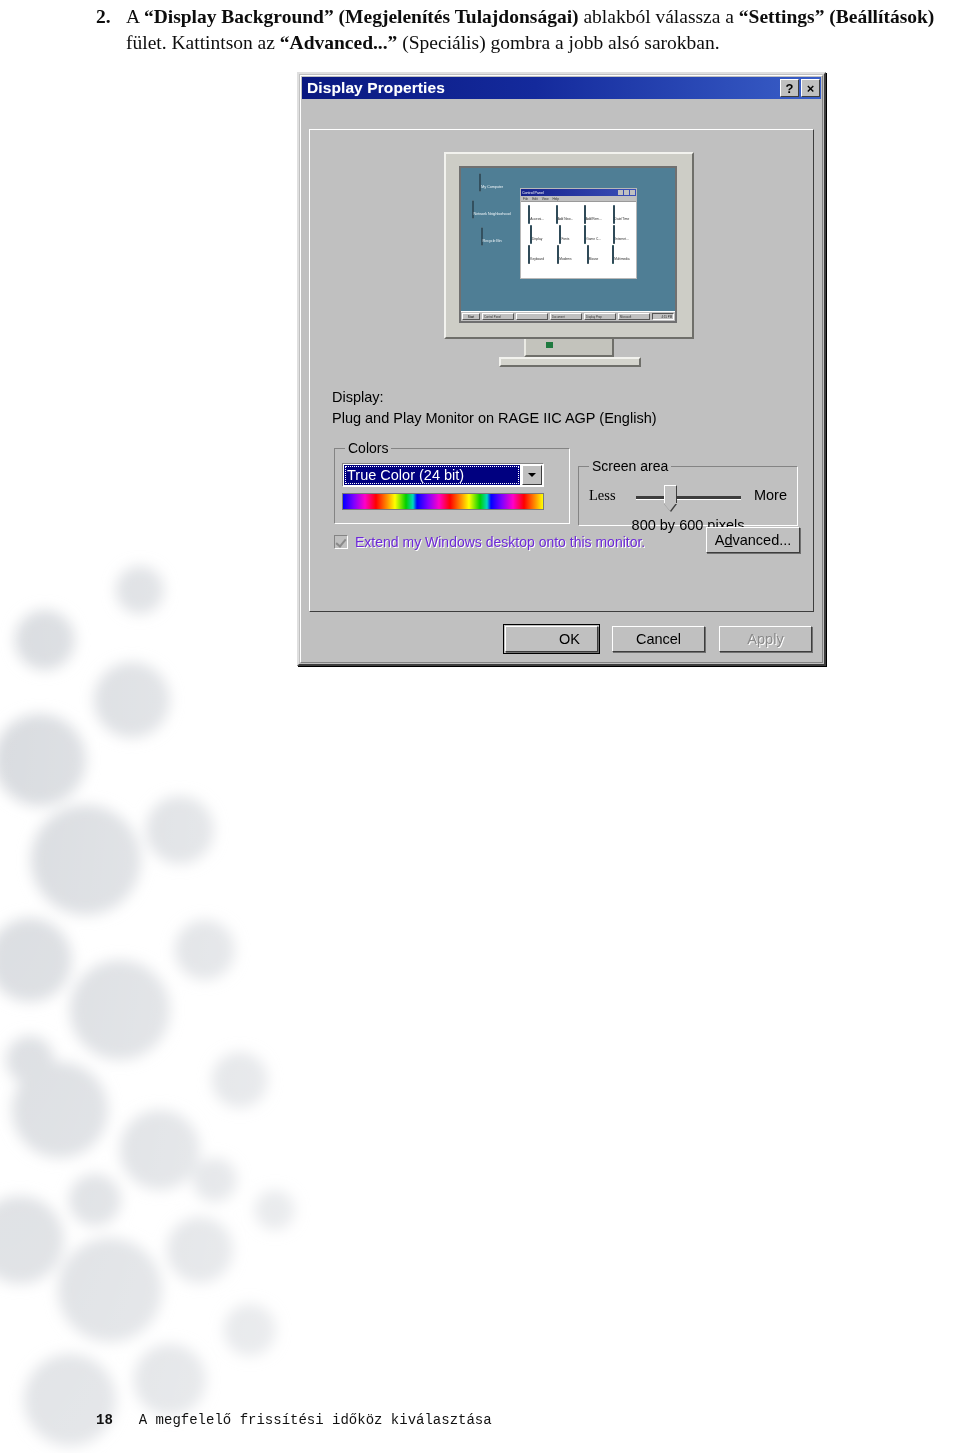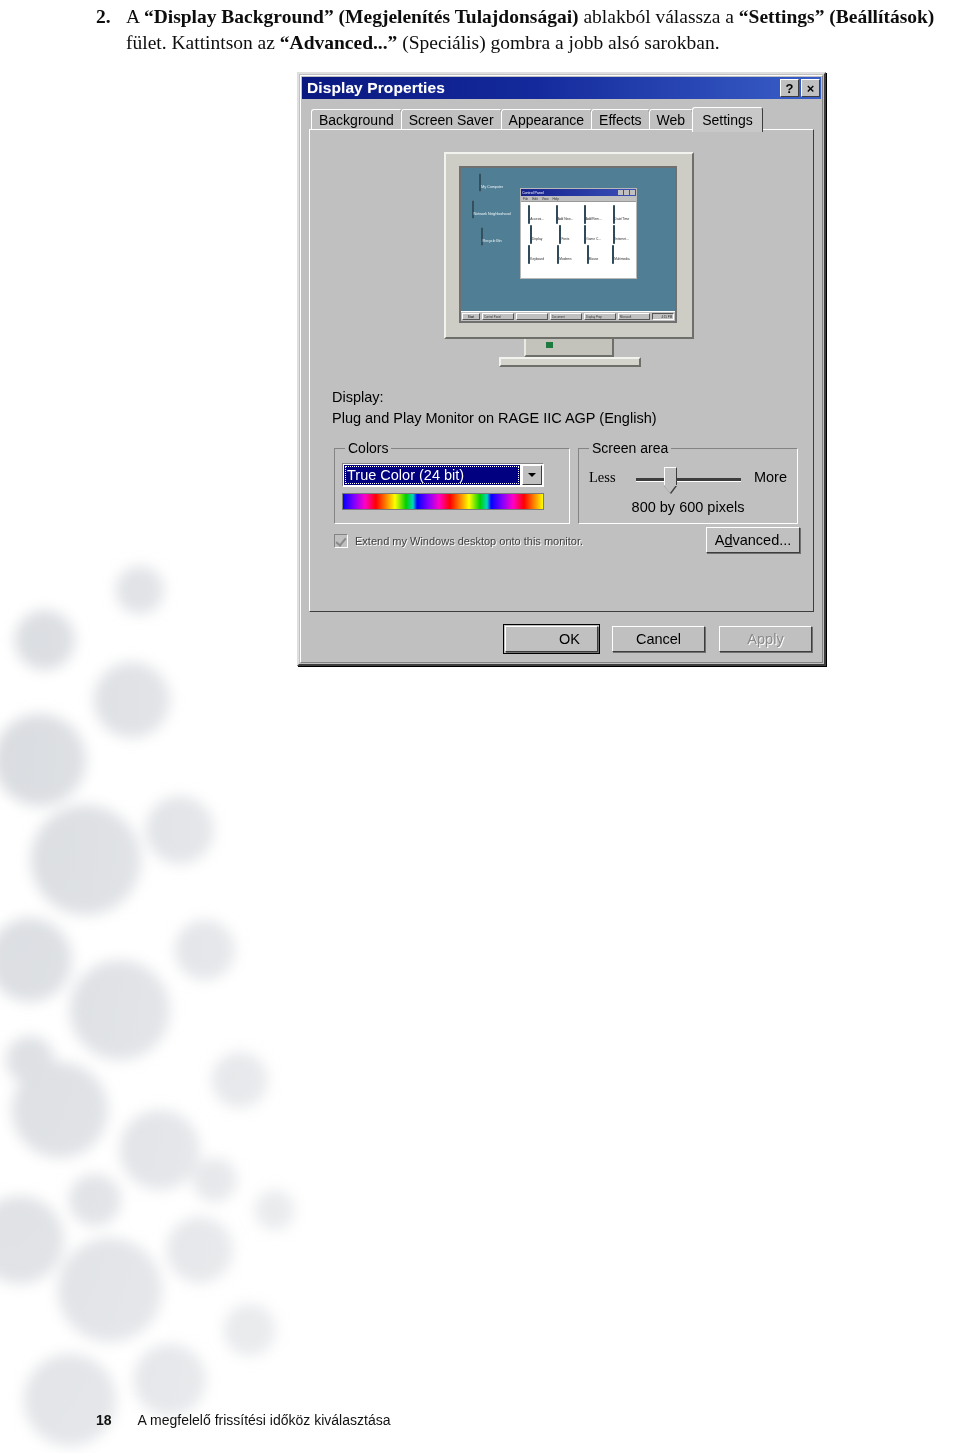--- a/index.html
+++ b/index.html
@@ -198,21 +198,21 @@
     position:absolute;
     border-top:1.5px solid #848484;border-left:1.5px solid #848484;
     border-right:1.5px solid #fff;border-bottom:1.5px solid #fff;
     box-sizing:border-box;
   }
   .grp > .cap{
     position:absolute;left:10px;top:-9px;background:#c0c0c0;padding:0 3px;
     font-size:14px;color:#000;font-family:"Liberation Sans", sans-serif;
   }
   #colors-group{left:24px;top:318px;width:236px;height:76px;}
-  #screenarea-group{left:268px;top:318px;width:220px;height:76px;}
+  #screenarea-group{left:268px;top:336px;width:220px;height:60px;}
   
   .combo{
     position:absolute;left:7px;top:14px;width:202px;height:24px;
     background:#fff;
     border-top:1.5px solid #848484;border-left:1.5px solid #848484;
     border-right:1.5px solid #fff;border-bottom:1.5px solid #fff;
     display:flex;align-items:center;box-sizing:border-box;
   }
   .combo .sel{
     flex:1;height:20px;margin:1px;background:#000080;color:#fff;
@@ -274,21 +274,21 @@
     border-top:1.5px solid #848484;border-left:1.5px solid #848484;
     border-right:1.5px solid #fff;border-bottom:1.5px solid #fff;
     position:relative;box-sizing:border-box;
   }
   .chk:after{
     content:"";position:absolute;left:3px;top:1px;width:4px;height:8px;
     border-right:2px solid #8a8a8a;border-bottom:2px solid #8a8a8a;
     transform:rotate(40deg);
   }
   .extend-row .lbl{
-    font-size:11px;color:#404040;text-shadow:1px 1px 0 #fff;
+    font-size:14px;color:#6d28d9;text-shadow:1px 1px 0 #fff;
     font-family:"Liberation Sans", sans-serif;
   }
   
   .btn{
     background:#c0c0c0;color:#000;font-size:14.5px;
     border-top:1.5px solid #fff;border-left:1.5px solid #fff;
     border-right:1.5px solid #3d3d3d;border-bottom:1.5px solid #3d3d3d;
     display:flex;align-items:center;justify-content:center;
     box-sizing:border-box;font-family:"Liberation Sans", sans-serif;
     box-shadow:1px 1px 0 #707070;
@@ -300,21 +300,21 @@
     outline:1.5px solid #000;outline-offset:1.5px;padding-left:36px;
   }
   .btnrow{
     position:absolute;right:12px;bottom:12px;display:flex;gap:14px;
   }
   .btnrow .btn{width:93px;height:26px;}
   
   #footer{
     position:absolute;left:96px;top:1412px;z-index:3;
     display:flex;align-items:baseline;gap:26px;
-    font-family:Liberation Sans, sans-serif;
+    font-family:Liberation Mono, monospace;
   }
   #footer .pg{font-size:14px;font-weight:bold;color:#111;}
   #footer .ft{font-size:14px;color:#111;}
 </style>
 </head>
 <body>
 
 <svg id="watermark" viewBox="0 0 380 1453" preserveAspectRatio="none">
   <defs>
     <radialGradient id="fade" cx="0" cy="0.5" r="1">
@@ -361,28 +361,20 @@
   <div class="win98-inner"></div>
 
   <div class="titlebar">
     <span class="ttl">Display Properties</span>
     <span class="tbtns">
       <span class="tbtn">?</span>
       <span class="tbtn">×</span>
     </span>
   </div>
 
-  <div class="tabstrip">
-    <div class="tab">Background</div>
-    <div class="tab">Screen Saver</div>
-    <div class="tab">Appearance</div>
-    <div class="tab">Effects</div>
-    <div class="tab">Web</div>
-    <div class="tab active">Settings</div>
-  </div>
 
   <div class="tabpage">
 
     <div class="monwrap">
       <div class="monbody">
         <div class="monscreen">
 
           <div class="dt-icons">
             <div class="dt-ico">
               <span class="g"></span>

